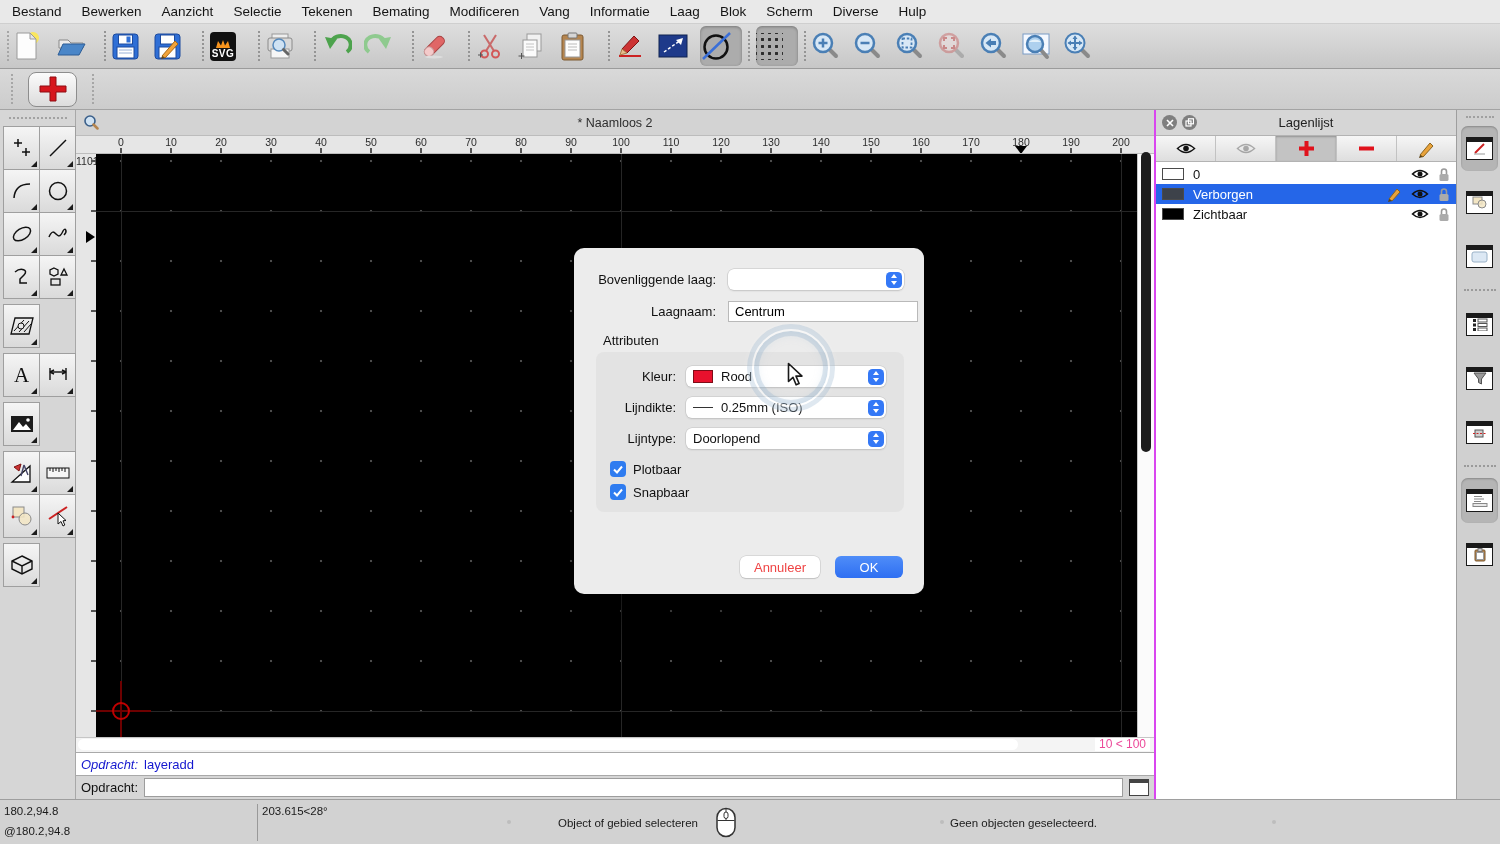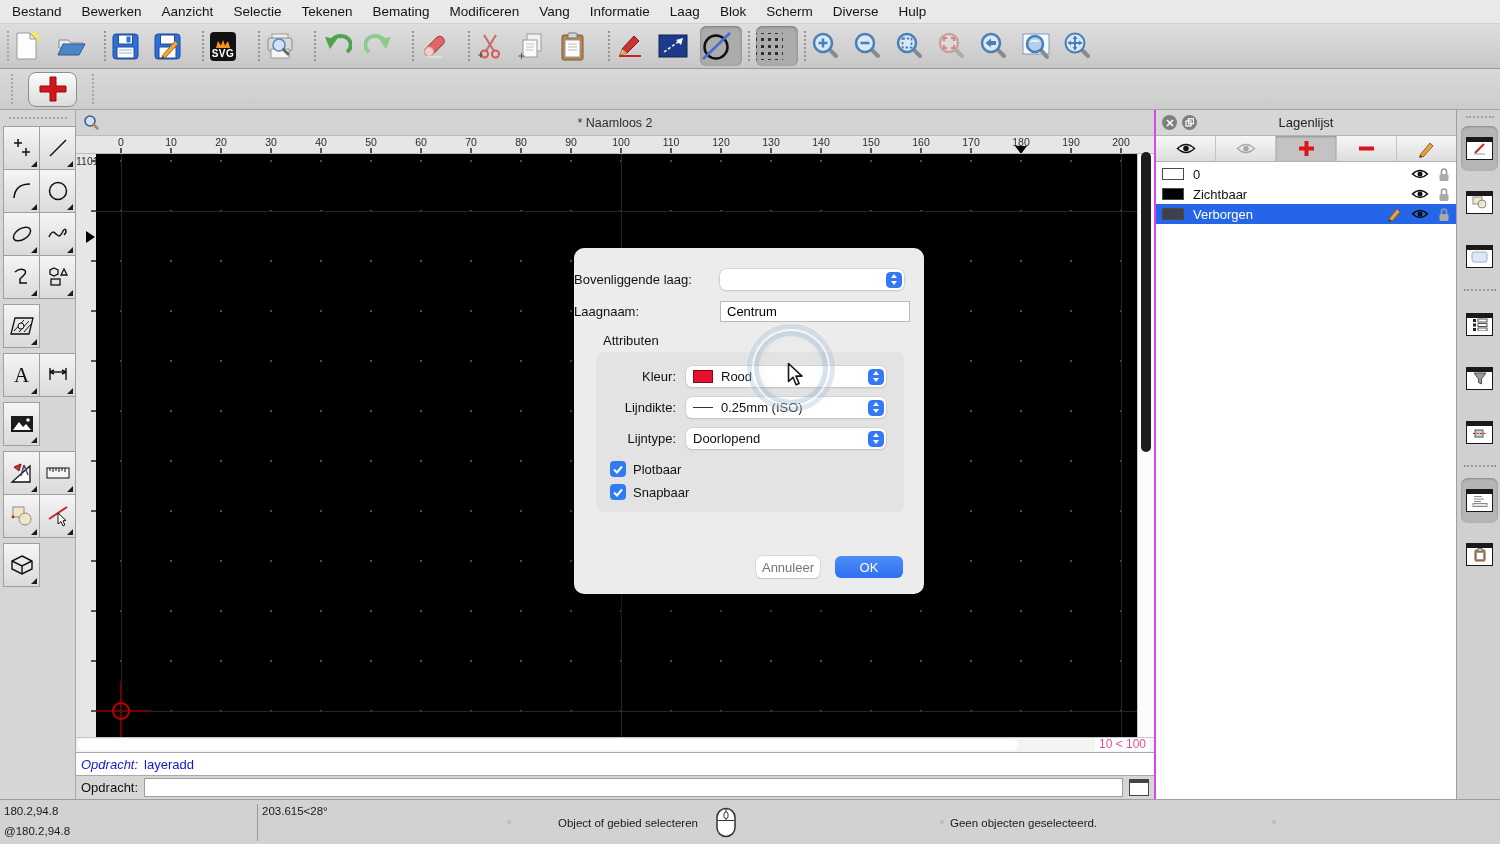--- a/index.html
+++ b/index.html
@@ -105,21 +105,21 @@
   .dwin::before{content:"";position:absolute;left:0;right:0;top:0;height:3.5px;background:#1a1a1a;}
   
   .statusbar{height:47px;background:#d2d2d2;border-top:1px solid #9e9e9e;position:relative;font-size:11.5px;color:#1a1a1a;}
   .sb{position:absolute;white-space:nowrap;}
   .sbdot{position:absolute;width:4px;height:4px;border-radius:50%;background:#bdbdbd;}
   .sbdiv{position:absolute;left:257px;top:4px;height:37px;width:1px;background:#999;}
   
   .dialog{position:absolute;left:574px;top:248px;width:350px;height:346px;background:#ececec;border-radius:10px;
           box-shadow:0 20px 50px rgba(0,0,0,.5),0 0 1px rgba(0,0,0,.4);font-size:13px;color:#111;z-index:40;padding-top:21px;box-sizing:border-box;}
   .drow{display:flex;align-items:center;margin:0 20px 11px 0;}
-  .dlabel{width:142px;text-align:left;margin-right:4px;flex:none;}
+  .dlabel{width:142px;text-align:right;margin-right:12px;flex:none;}
   .dselect{flex:1;height:21px;background:#fff;border-radius:6px;display:flex;align-items:center;padding:0 2px 0 8px;
            box-shadow:0 0 0 0.5px #c2c2c2,0 1px 2px rgba(0,0,0,.14);}
   .dselect .val{flex:1;display:flex;align-items:center;}
   .stepper{width:16px;height:16px;background:#3478f6;border-radius:4.5px;position:relative;flex:none;}
   .stepper::before{content:"";position:absolute;left:4.5px;top:2.5px;border-left:3.5px solid transparent;
                    border-right:3.5px solid transparent;border-bottom:4.5px solid #fff;}
   .stepper::after{content:"";position:absolute;left:4.5px;top:9px;border-left:3.5px solid transparent;
                   border-right:3.5px solid transparent;border-top:4.5px solid #fff;}
   .dinput{flex:1;height:19px;border:1px solid #b9b9b9;background:#fff;font:inherit;font-size:13px;padding:0 6px;outline:none;}
   .attr-label{margin:0 0 4px 29px;}
@@ -130,21 +130,21 @@
         box-shadow:0 0 0 0.5px #c2c2c2,0 1px 2px rgba(0,0,0,.14);}
   .gctl .val{flex:1;display:flex;align-items:center;gap:8px;}
   .cswatch{width:20px;height:13px;border:1px solid #7e0c17;box-sizing:border-box;}
   .linesample{width:20px;height:0;border-top:1.5px solid #333;}
   .cbrow{display:flex;align-items:center;margin:12px 0 0 0;}
   .cbrow + .cbrow{margin-top:7px;}
   .cbox{width:16px;height:16px;background:#2f7cf0;border-radius:4px;display:flex;align-items:center;
         justify-content:center;margin-right:7px;flex:none;}
   .dbuttons{position:absolute;right:21px;bottom:16px;display:flex;gap:15px;}
   .btn{height:22px;border-radius:6px;display:flex;align-items:center;justify-content:center;font-size:13px;}
-  .btn.cancel{width:64px;background:#fff;color:#737373;box-shadow:0 0 0 0.5px #c4c4c4,0 1px 1px rgba(0,0,0,.18);align-items:center;}
+  .btn.cancel{width:80px;background:#fff;color:#ef4444;box-shadow:0 0 0 0.5px #c4c4c4,0 1px 1px rgba(0,0,0,.18);align-items:center;}
   .btn.ok{width:68px;background:linear-gradient(#4f8df8,#2e6ff2);color:#fff;}
   
   .clickring{position:absolute;left:752px;top:329px;width:74px;height:74px;border-radius:50%;z-index:50;
              border:2px solid rgba(255,255,255,.55);
              box-shadow:0 0 0 5px rgba(150,180,205,.30),inset 0 0 0 5px rgba(150,180,205,.30),
                         0 0 12px rgba(255,255,255,.5),inset 0 0 12px rgba(150,180,205,.35);}
   .cursor{position:absolute;left:787px;top:362px;z-index:51;}
 </style>
 </head>
 <body>
@@ -645,47 +645,47 @@
               </svg>
             </span>
             <span class="licon">
               <svg width="12" height="15">
                 <path d="M3.5,7 V4.5 a2.5,2.5 0 0 1 5,0 V7" fill="none" stroke="#9a9a9a" stroke-width="1.6"></path>
                 <rect x="1.5" y="7" width="9" height="7" rx="1.5" fill="#ababab"></rect>
               </svg>
             </span>
           </div>
 
+          <div class="lrow selected">
+            <span class="lswatch" style="background: rgb(61, 66, 74);"></span>
+            <span class="lname">Verborgen</span>
+            <span class="licon">
+              <svg width="15" height="15">
+                <polygon points="2,12 10,2 13,5 5,14" fill="#e9a33b" stroke="#8a6420"></polygon>
+                <polygon points="2,12 5,14 1,15" fill="#5a4012"></polygon>
+              </svg>
+            </span>
+            <span class="licon">
+              <svg width="18" height="12">
+                <path d="M1.5,6 Q9,-1 16.5,6 Q9,13 1.5,6 Z" fill="none" stroke="#111" stroke-width="1.5"></path>
+                <circle cx="9" cy="6" r="2.5" fill="#111"></circle>
+              </svg>
+            </span>
+            <span class="licon">
+              <svg width="12" height="15">
+                <path d="M3.5,7 V4.5 a2.5,2.5 0 0 1 5,0 V7" fill="none" stroke="#9a9a9a" stroke-width="1.6"></path>
+                <rect x="1.5" y="7" width="9" height="7" rx="1.5" fill="#ababab"></rect>
+              </svg>
+            </span>
+          </div>
+
           <div class="lrow">
             <span class="lswatch" style="background: rgb(0, 0, 0);"></span>
             <span class="lname">Zichtbaar</span>
             <span class="licon" style="visibility: hidden;">
-              <svg width="15" height="15">
-                <polygon points="2,12 10,2 13,5 5,14" fill="#e9a33b" stroke="#8a6420"></polygon>
-                <polygon points="2,12 5,14 1,15" fill="#5a4012"></polygon>
-              </svg>
-            </span>
-            <span class="licon">
-              <svg width="18" height="12">
-                <path d="M1.5,6 Q9,-1 16.5,6 Q9,13 1.5,6 Z" fill="none" stroke="#111" stroke-width="1.5"></path>
-                <circle cx="9" cy="6" r="2.5" fill="#111"></circle>
-              </svg>
-            </span>
-            <span class="licon">
-              <svg width="12" height="15">
-                <path d="M3.5,7 V4.5 a2.5,2.5 0 0 1 5,0 V7" fill="none" stroke="#9a9a9a" stroke-width="1.6"></path>
-                <rect x="1.5" y="7" width="9" height="7" rx="1.5" fill="#ababab"></rect>
-              </svg>
-            </span>
-          </div>
-
-          <div class="lrow selected">
-            <span class="lswatch" style="background: rgb(61, 66, 74);"></span>
-            <span class="lname">Verborgen</span>
-            <span class="licon">
               <svg width="15" height="15">
                 <polygon points="2,12 10,2 13,5 5,14" fill="#e9a33b" stroke="#8a6420"></polygon>
                 <polygon points="2,12 5,14 1,15" fill="#5a4012"></polygon>
               </svg>
             </span>
             <span class="licon">
               <svg width="18" height="12">
                 <path d="M1.5,6 Q9,-1 16.5,6 Q9,13 1.5,6 Z" fill="none" stroke="#111" stroke-width="1.5"></path>
                 <circle cx="9" cy="6" r="2.5" fill="#111"></circle>
               </svg>

